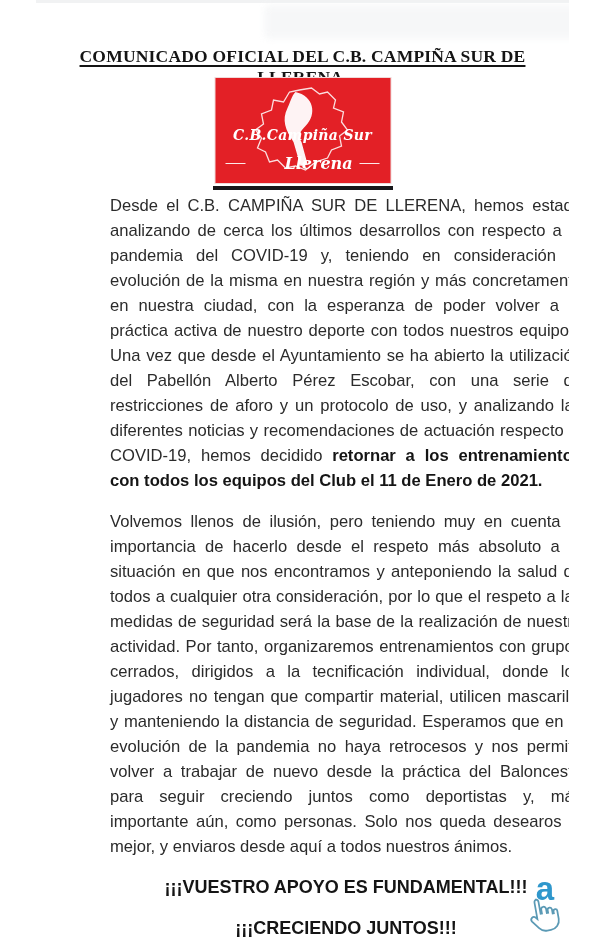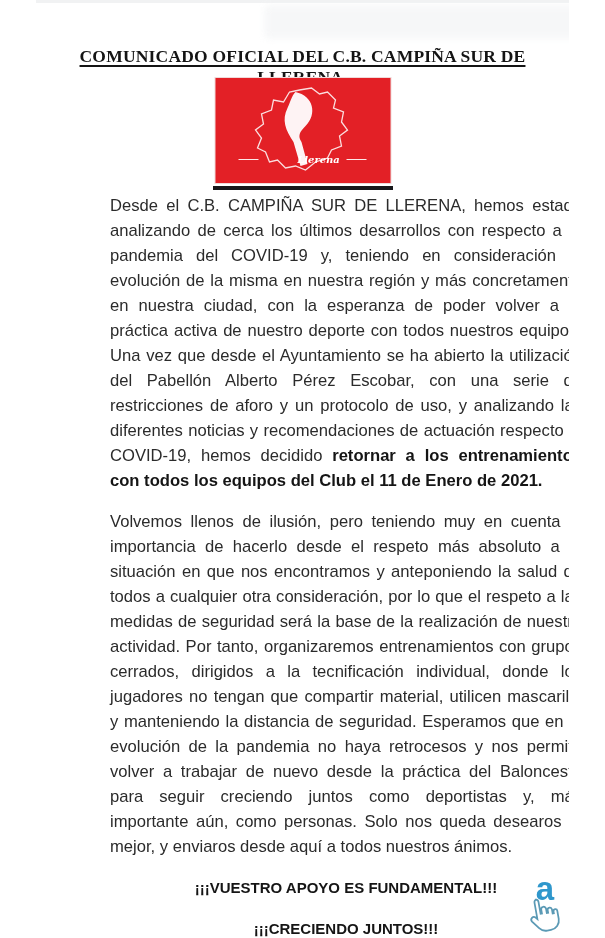--- a/index.html
+++ b/index.html
@@ -34,38 +34,38 @@
     position:absolute; top:49px; left:0; width:100%; text-align:center;
     color:#ffffff; font-family:"DejaVu Serif", serif; font-style:italic;
     font-weight:bold; font-size:14px; letter-spacing:.3px;
   }
   .logo-city-row {
     position:absolute; top:76px; left:0; width:100%; display:flex;
     align-items:center; justify-content:center; gap:7px;
   }
   .logo-city {
     color:#ffffff; font-family:"DejaVu Serif", serif; font-style:italic;
-    font-weight:bold; font-size:10px;margin-left:32px;
+    font-weight:bold; font-size:16px;margin-left:32px;
   }
   .dash { width:20px; height:1px; background:#ffffff; opacity:.9; }
   .logo-bar {
     position:absolute; top:186px; left:50%; transform:translateX(-50%);
     width:180px; height:4px; background:#17171a;
   }
   
   .content {
     position:absolute; left:63px; top:193px; width:483px;
     color:#2b2b2b; font-size:16.6px; line-height:25px; text-align:justify;
     text-justify:inter-word;
   }
   .content p { margin:0 0 16px 11px; }
   .content strong { color:#151515; }
   .slogan {
     text-align:center; font-weight:bold; color:#151515;
-    font-size:15px; margin:14px 0 0 0;
+    font-size:18px; margin:14px 0 0 0;
   }
   
   .overlay {
     position:absolute; right:5px; bottom:2px; width:48px; height:64px;
     cursor:pointer;
   }
   .overlay-a {
     position:absolute; top:0; right:10px; line-height:1;
     color:#2f97cc; font-size:33px; font-weight:bold;
     font-family:"Liberation Sans", sans-serif;
@@ -82,20 +82,21 @@
 
   <div class="doc-title">
     <span class="underlined">COMUNICADO OFICIAL DEL C.B. CAMPIÑA SUR DE LLERENA.</span>
   </div>
 
   <div class="logo">
     <svg width="175" height="105" viewBox="0 0 175 105">
       <path d="M84 12 L96 10 L104 16 L112 14 L120 22 L118 30 L128 34 L126 44 L132 52 L124 58 L126 68 L116 72 L112 80 L100 84 L90 92 L80 88 L70 90 L62 82 L54 84 L50 74 L42 70 L46 60 L40 52 L48 46 L46 36 L56 32 L58 22 L68 24 L74 14 Z" fill="none" stroke="#ffffff" stroke-width="1.3" opacity="0.85"></path>
       <path d="M80 14 C98 18 102 36 90 48 C84 54 82 58 86 64 L92 86 L85 88 L78 64 C70 52 66 42 72 30 C75 24 76 18 80 14 Z" fill="#ffffff" opacity="0.95"></path>
     </svg>
+    <div class="logo-name">C.B.Campiña Sur</div>
     <div class="logo-city-row">
       <span class="dash"></span>
       <span class="logo-city">Llerena</span>
       <span class="dash"></span>
     </div>
   </div>
   <div class="logo-bar"></div>
 
   <div class="content">
     <p><span>Desde el C.B. CAMPIÑA SUR DE LLERENA, hemos estado analizando de cerca los últimos desarrollos con respecto a la pandemia del COVID-19 y, teniendo en consideración la evolución de la misma en nuestra región y más concretamente en nuestra ciudad, con la esperanza de poder volver a la práctica activa de nuestro deporte con todos nuestros equipos. Una vez que desde el Ayuntamiento se ha abierto la utilización del Pabellón Alberto Pérez Escobar, con una serie de restricciones de aforo y un protocolo de uso, y analizando las diferentes noticias y recomendaciones de actuación respecto al COVID-19, hemos decidido </span><strong>retornar a los entrenamientos con todos los equipos del Club el 11 de Enero de 2021.</strong></p>

